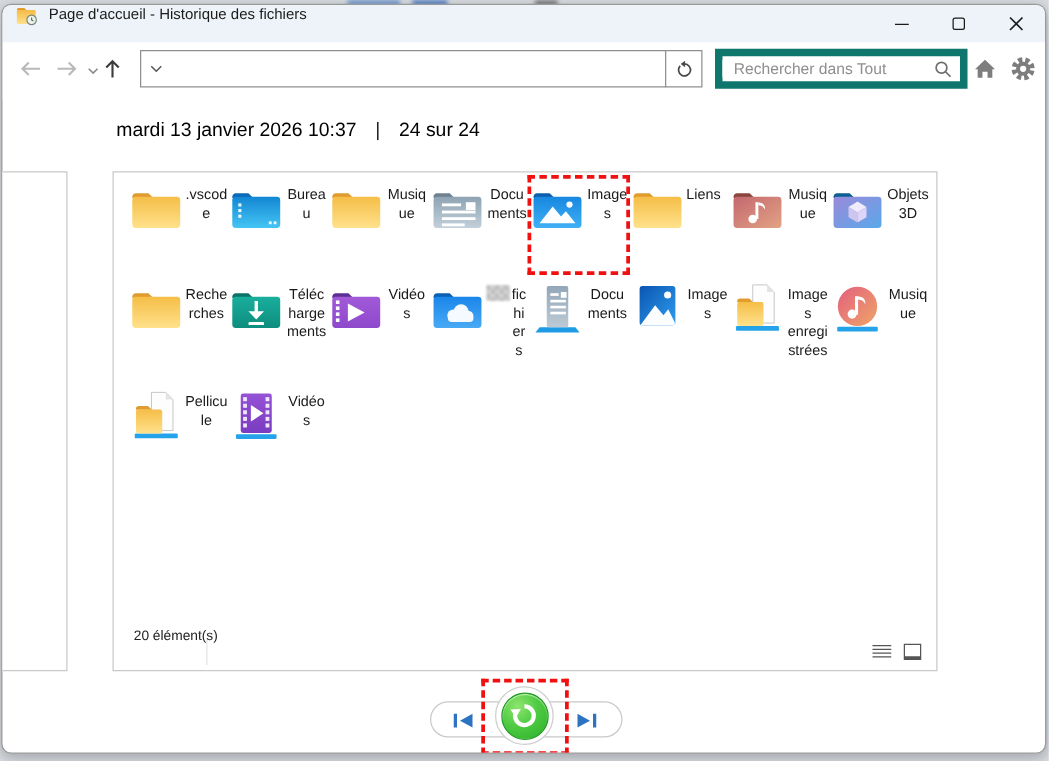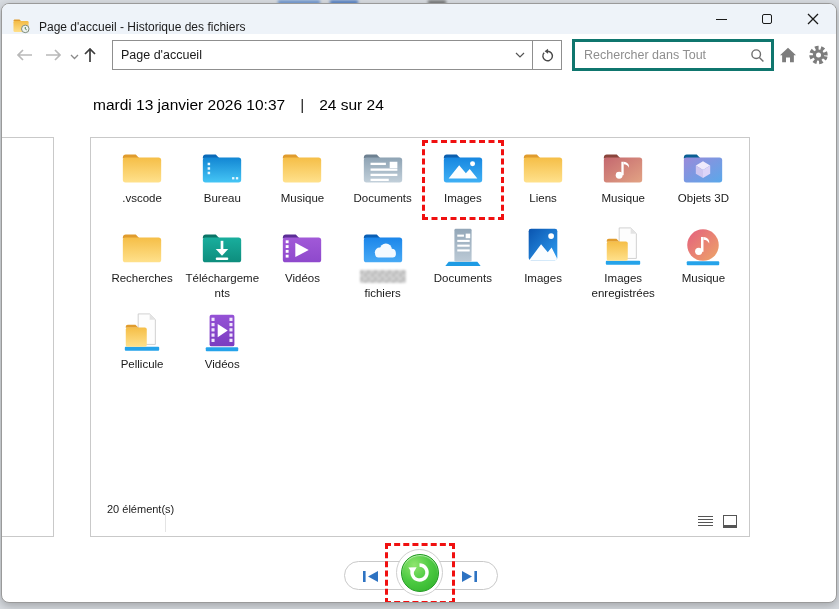--- a/index.html
+++ b/index.html
@@ -5,54 +5,54 @@
   *{box-sizing:border-box;margin:0;padding:0}
   html,body{width:839px;height:609px}
   body{position:relative;background:#d8dce1;font-family:"Liberation Sans",sans-serif;overflow:hidden}
 
   .artifact{position:absolute;top:0;height:5px;filter:blur(1.5px);opacity:.8}
 
   .window{position:absolute;left:1px;top:3px;width:836px;height:600px;background:#fff;
     border:1px solid #9a9a9a;border-radius:8px;box-shadow:0 3px 10px rgba(0,0,0,.25);overflow:hidden}
 
   
-  .titlebar{height:30px;background:#eef3f9;display:flex;align-items:flex-end;position:relative}
+  .titlebar{height:30px;background:#eef3f9;display:flex;align-items:flex-start;position:relative}
   .app-icon{margin-left:10px;width:19px;height:17px;flex:0 0 auto}
   .title-text{margin-left:8px;font-size:12px;color:#1b1b1b}
   .win-controls{position:absolute;right:0;top:0;height:30px;display:flex}
   .win-btn{width:46px;height:30px;display:flex;align-items:center;justify-content:center;cursor:default}
   .min-glyph{width:11px;height:0;border-top:1.2px solid #1a1a1a}
   .max-glyph{width:10px;height:10px;border:1.1px solid #1a1a1a;border-radius:2px}
 
   
   .toolbar{position:relative;height:46px;background:#fff}
   .tb{position:absolute;display:flex;align-items:center;justify-content:center}
   .addr-box{position:absolute;left:110px;top:6px;width:421px;height:30px;border:1px solid #8f8f8f;
     display:flex;align-items:center;background:#fff}
   .addr-box input{flex:1;border:none;outline:none;font:12.5px "Liberation Sans",sans-serif;color:#1a1a1a;padding-left:8px;min-width:0}
   .addr-drop{width:24px;height:28px;display:flex;align-items:center;justify-content:center}
   .refresh-btn{position:absolute;left:530px;top:6px;width:30px;height:30px;border:1px solid #8f8f8f;
     display:flex;align-items:center;justify-content:center;background:#fff}
-  .search-box{position:absolute;left:570px;top:5px;width:202px;height:32px;border:3px solid #0f766e;
+  .search-box{position:absolute;left:570px;top:5px;width:202px;height:32px;border:6px solid #0f766e;
     display:flex;align-items:center;background:#fff}
   .search-box input{flex:1;border:none;outline:none;font:12.5px "Liberation Sans",sans-serif;color:#1a1a1a;padding-left:9px;min-width:0}
   .search-box input::placeholder{color:#8e8e8e;opacity:1}
   .search-mag{width:28px;display:flex;justify-content:center}
 
   
   .header-row{position:absolute;left:91px;top:92px;display:flex;align-items:baseline;font-size:15.5px;color:#000}
   .header-row .sep{margin:0 15px;color:#222}
 
   
   .left-stub{position:absolute;left:-6px;top:133px;width:58px;height:400px;background:#fff;border:1px solid #c9c9c9}
   .main-panel{position:absolute;left:88px;top:133px;width:660px;height:400px;background:#fff;border:1px solid #c9c9c9}
 
   #file-grid{position:absolute;left:11px;top:8px;display:grid;grid-template-columns:repeat(8,80.2px);
     grid-template-rows:80px 86px auto;justify-items:center;align-items:start}
-  .grid-item{width:80px;display:flex;flex-direction:column;align-items:center;position:relative;cursor:default}
+  .grid-item{width:80px;display:flex;flex-direction:row;align-items:flex-start;position:relative;cursor:default}
   .ficon{height:42px;display:flex;align-items:flex-end;justify-content:center}
   .glabel{margin-top:3px;font-size:11.5px;line-height:1.3;text-align:center;max-width:78px;overflow-wrap:anywhere;color:#1a1a1a}
   .highlighted::after{content:"";position:absolute;left:-1px;right:-1px;top:-6px;height:74px;
     border:3px dashed #f01010;pointer-events:none}
   .redacted{width:46px;height:13px;margin-top:2px;border-radius:1px;
     background:repeating-conic-gradient(#d2d2d2 0 25%,#bfbfbf 0 50%);background-size:7px 7px;filter:blur(1px)}
 
   
   .status-count{position:absolute;left:16px;bottom:21px;font-size:11px;color:#222}
   .status-divider{position:absolute;left:74px;bottom:4px;width:1px;height:20px;background:#e4e4e4}
@@ -126,21 +126,20 @@
         <path d="M1 1l3.5 3.5L8 1" stroke="#8a8a8a" stroke-width="1.3" fill="none"></path>
         </svg>
     </span>
     <span class="tb" style="left:81px;top:12px">
       <svg width="14" height="18" viewBox="0 0 14 18">
         <path d="M7 16V3M2 8l5-5 5 5" stroke="#3c3c3c" stroke-width="1.7" fill="none"></path>
         </svg>
     </span>
 
     <div class="addr-box">
-      <input type="text" value="Page d'accueil" style="">
       <span class="addr-drop">
         <svg width="10" height="6" viewBox="0 0 10 6">
           <path d="M1 1l4 4 4-4" stroke="#555" stroke-width="1.2" fill="none"></path>
           </svg>
       </span>
     </div>
     <div class="refresh-btn">
       <svg width="15" height="15" viewBox="0 0 16 16">
         <path d="M8 3.4A5.1 5.1 0 1 1 4.4 5" stroke="#4a4a4a" stroke-width="1.5" fill="none"></path>
         <polygon points="8.6,0.7 8.6,6.1 4.9,3.4" fill="#4a4a4a"></polygon>

